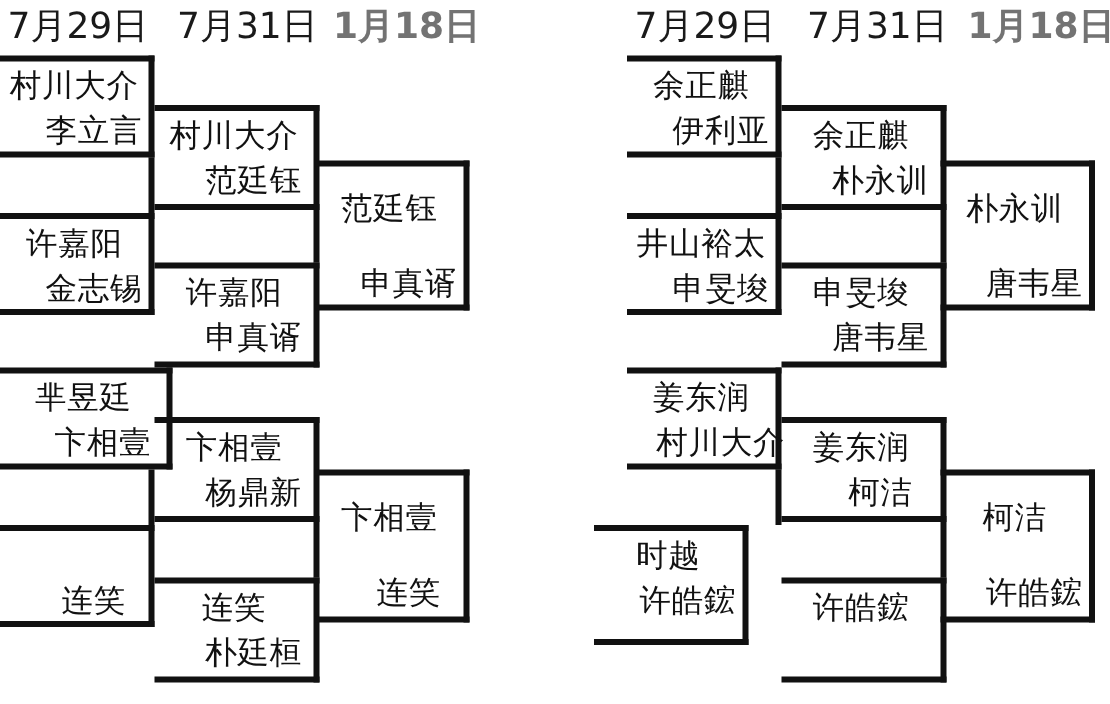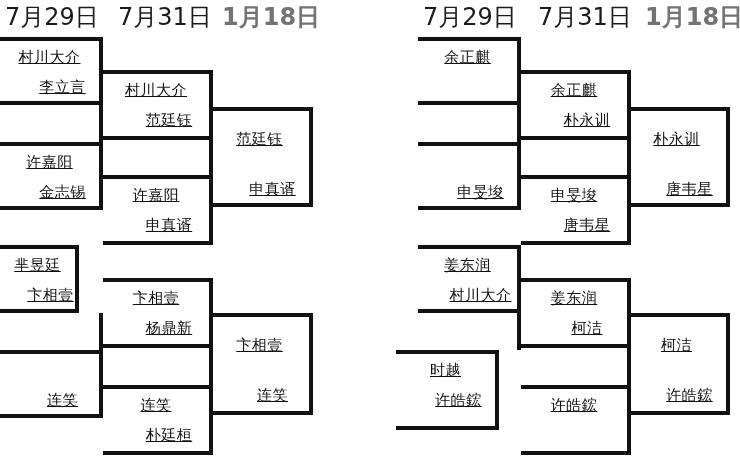--- a/index.html
+++ b/index.html
@@ -44,26 +44,25 @@
     background: transparent;
   }
   
   .mbox.open-left  { border-left: none; }
 
   .pname {
     position: absolute;
     left: 0;
     width: 100%;
     text-align: center;
-    font-size: 15px;
+    font-size: 21px;
     line-height: 28px;
     color: #111111;
     white-space: nowrap;
     letter-spacing: 0.5px;
-    text-decoration: underline;
   }
   .pname.n1 { top: 2px; }
   .pname.n2 { top: 32px; padding-left: 13px; }
 
   
   .mbox.tall .pname.n1 { top: 14px; }
   .mbox.tall .pname.n2 { top: 64px; }
 
   
   .conn {
@@ -106,21 +105,21 @@
   <div class="date-hdr final" style="left:645px; top:2px;">1月18日</div>
 
   <div class="mbox open-left" style="left:0px; top:37px; width:103px; height:68px;">
     <span class="pname n1">村川大介</span>
     <span class="pname n2">李立言</span>
   </div>
   <div class="mbox open-left" style="left:0px; top:142px; width:103px; height:68px;">
     <span class="pname n1">许嘉阳</span>
     <span class="pname n2">金志锡</span>
   </div>
-  <div class="mbox open-left" style="left:0px; top:245px; width:79px; height:68px;">
+  <div class="mbox open-left" style="left:0px; top:245px; width:115px; height:68px;">
     <span class="pname n1">芈昱廷</span>
     <span class="pname n2">卞相壹</span>
   </div>
   <div class="mbox open-left" style="left:0px; top:350px; width:103px; height:68px;">
     <span class="pname n2">连笑</span>
   </div>
 
   <div class="mbox open-left" style="left:103px; top:70px; width:110px; height:70px;">
     <span class="pname n1">村川大介</span>
     <span class="pname n2">范廷钰</span>
@@ -147,22 +146,24 @@
     <span class="pname n2">连笑</span>
   </div>
 
   <div class="conn" style="left:99px; top:105px; width:4px; height:37px;"></div>
   <div class="conn" style="left:99px; top:313px; width:4px; height:37px;"></div>
   <div class="conn" style="left:209px; top:140px; width:4px; height:35px;"></div>
   <div class="conn" style="left:209px; top:348px; width:4px; height:37px;"></div>
 
   <div class="mbox open-left" style="left:418px; top:37px; width:103px; height:68px;">
     <span class="pname n1">余正麒</span>
+    <span class="pname n2">伊利亚</span>
   </div>
   <div class="mbox open-left" style="left:418px; top:142px; width:103px; height:68px;">
+    <span class="pname n1">井山裕太</span>
     <span class="pname n2">申旻埈</span>
   </div>
   <div class="mbox open-left" style="left:418px; top:245px; width:103px; height:68px;">
     <span class="pname n1">姜东润</span>
     <span class="pname n2">村川大介</span>
   </div>
   <div class="mbox open-left" style="left:396px; top:350px; width:103px; height:80px;">
     <span class="pname n1">时越</span>
     <span class="pname n2">许皓鋐</span>
   </div>

